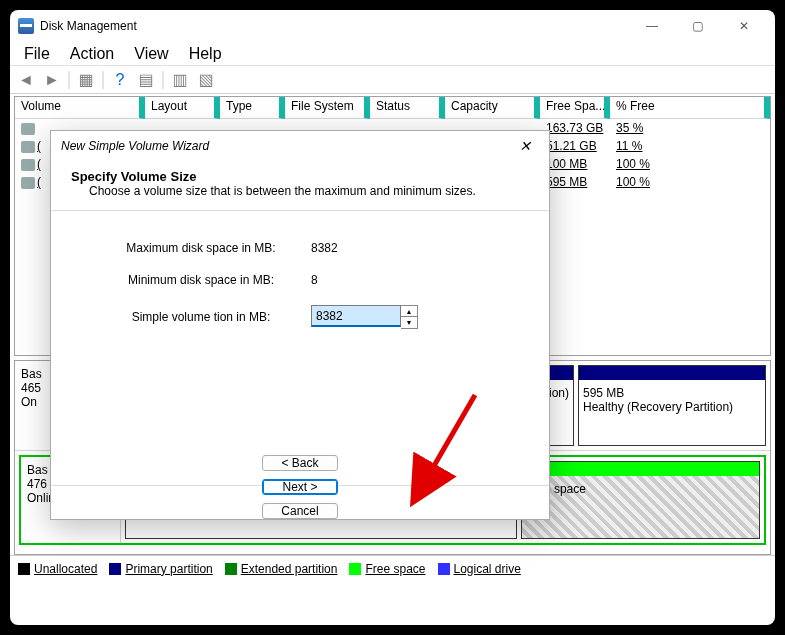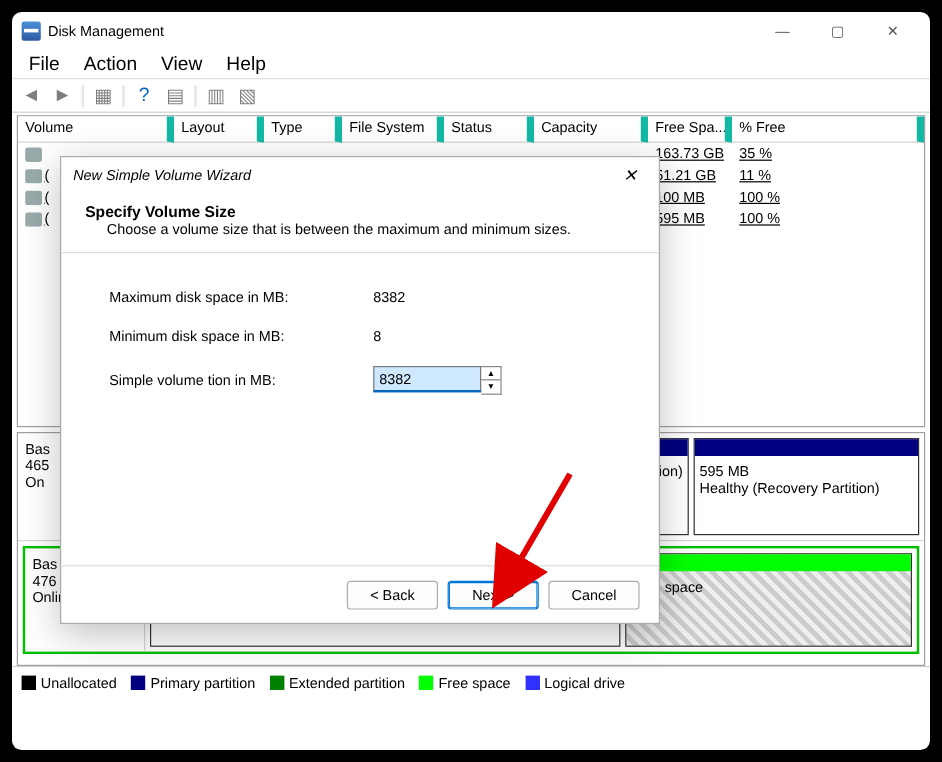--- a/index.html
+++ b/index.html
@@ -28,39 +28,39 @@
 .diskrow { display: flex; border-bottom: 1px solid #d5d5d5; height: 90px; }
 .diskinfo { width: 100px; padding: 6px; font-size: 12px; border-right: 1px solid #d5d5d5; }
 .parts { flex: 1; display: flex; gap: 4px; padding: 4px; }
 .part { border: 1px solid #333; flex: 1; font-size: 11px; padding: 4px; position: relative; }
 .part .stripe { position:absolute; left:0; top:0; right:0; height:14px; }
 .part .plabel { position:relative; margin-top:16px; font-size: 12px; }
 .stripe.navy { background:#000080; }
 .stripe.lime { background:#00ff00; }
 .hatched { background: repeating-linear-gradient(45deg,#eee,#eee 4px,#ccc 4px,#ccc 8px); }
 
-.legend { height: 26px; display: flex; align-items: center; gap: 12px; padding: 0 8px; font-size: 12px; border-top: 1px solid #d0d0d0; }
+.legend { height: 26px; display: flex; align-items: center; gap: 12px; padding: 0 8px; font-size: 12px; border-top: 1px solid #d0d0d0; text-decoration: underline; }
 .legend .sw { width: 12px; height: 12px; display: inline-block; margin-right: 4px; vertical-align: middle; }
 
 .wizard { position: absolute; left: 40px; top: 120px; width: 500px; height: 390px; background: #fff; border: 1px solid #aaa; box-shadow: 0 8px 30px rgba(0,0,0,.25); }
 .wiz-title { height: 30px; display: flex; align-items: center; padding: 0 10px; font-size: 12px; font-style: italic; }
 .wiz-title .t { flex:1; }
 .wiz-close { width: 28px; height: 28px; display:flex; align-items:center; justify-content:center; cursor:pointer; font-size:14px; }
 .wiz-head { padding: 8px 20px 12px 20px; font-size: 12px; border-bottom: 1px solid #ddd; }
 .wiz-head b { font-size: 13px; }
 .wiz-body { padding: 30px 40px; font-size: 12px; }
 .wiz-body .row { display:flex; margin-bottom: 18px; align-items:center; }
-.wiz-body .lbl { width: 220px; }
+.wiz-body .lbl { width: 220px; text-align: center; }
 .wiz-body .val { }
 .spinwrap { display:flex; }
 .spin { width: 90px; height: 22px; border: 1px solid #7a7a7a; border-bottom: 2px solid #0067c0; padding: 1px 4px; font-size:12px; background:#cde8ff; }
 .spinbtns { display:flex; flex-direction:column; border:1px solid #888; border-left:none; }
 .spinbtns div { width:16px; height:11px; display:flex; align-items:center; justify-content:center; font-size:7px; border-bottom:1px solid #888; cursor:pointer; }
 .spinbtns div:last-child { border-bottom:none; }
-.wiz-foot { position:absolute; bottom:0; left:0; right:0; height:48px; display:flex; align-items:center; justify-content:flex-end; gap:8px; padding:0 16px; border-top:1px solid #ddd; }
+.wiz-foot { position:absolute; bottom:0; left:0; right:0; height:34px; display:flex; align-items:center; justify-content:flex-end; gap:8px; padding:0 16px; border-top:1px solid #ddd;flex-direction:column; }
 .wbtn { min-width:76px; height:24px; font-size:12px; background:#fdfdfd; border:1px solid #adadad; border-radius:3px; padding:0 12px; cursor:pointer; }
 .wbtn.primary { border:1px solid #0078d7; box-shadow: inset 0 0 0 1px #0078d7; }
 
 .arrow { position:absolute; pointer-events:none; }
 </style>
 </head>
 <body>
 
 <div class="outer">
 

